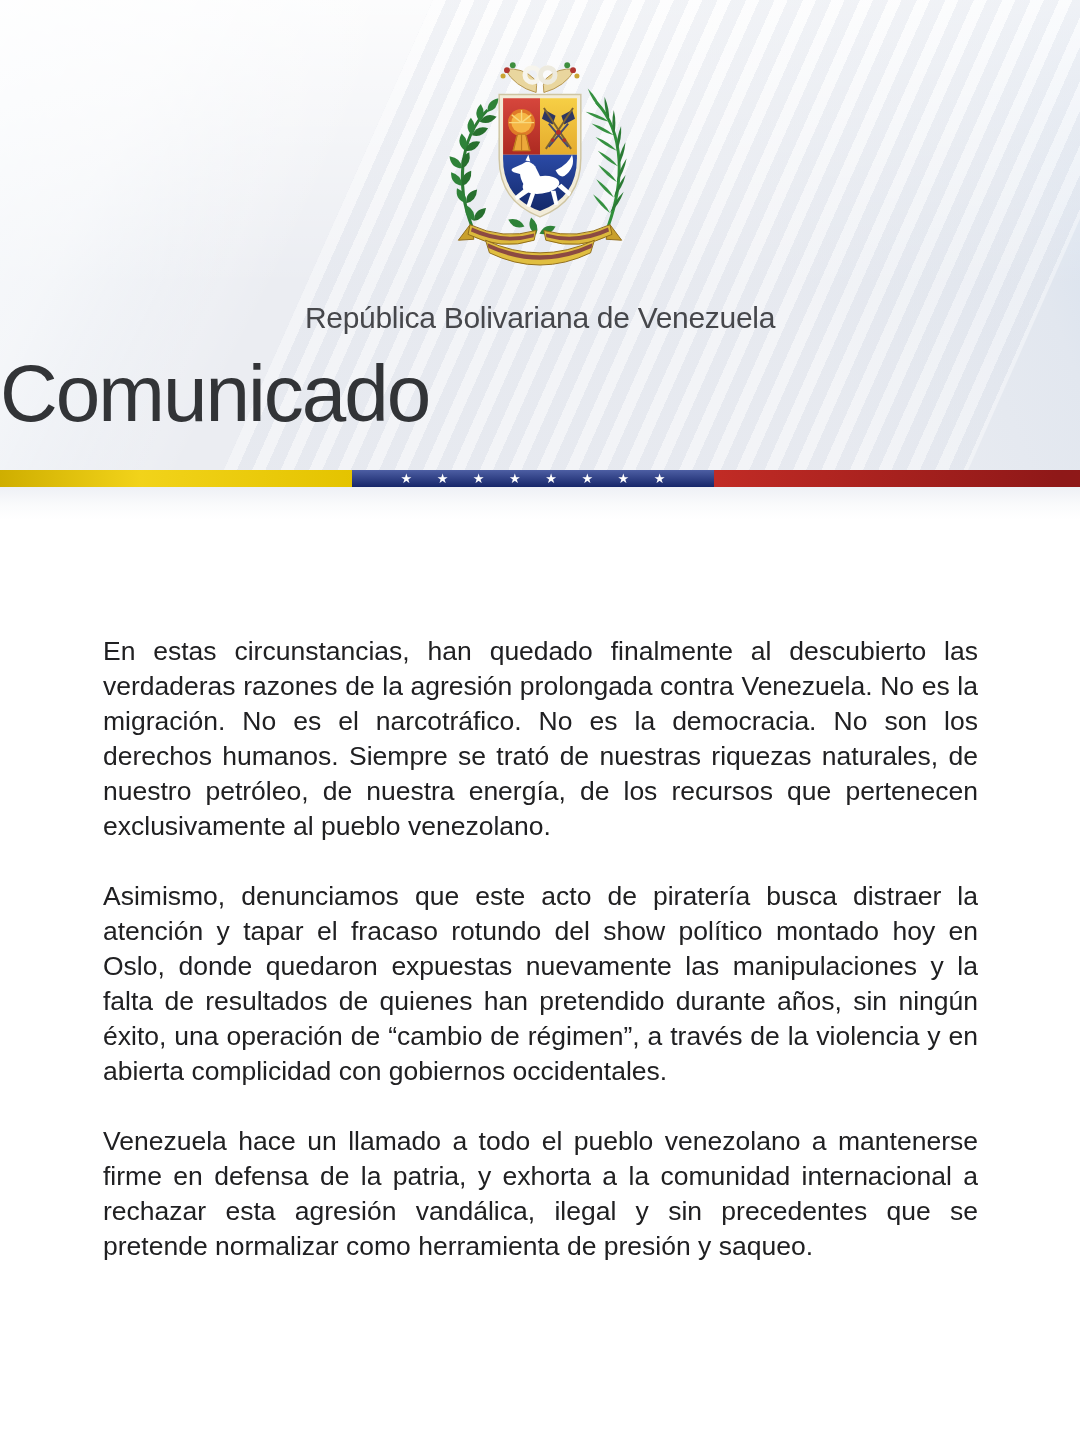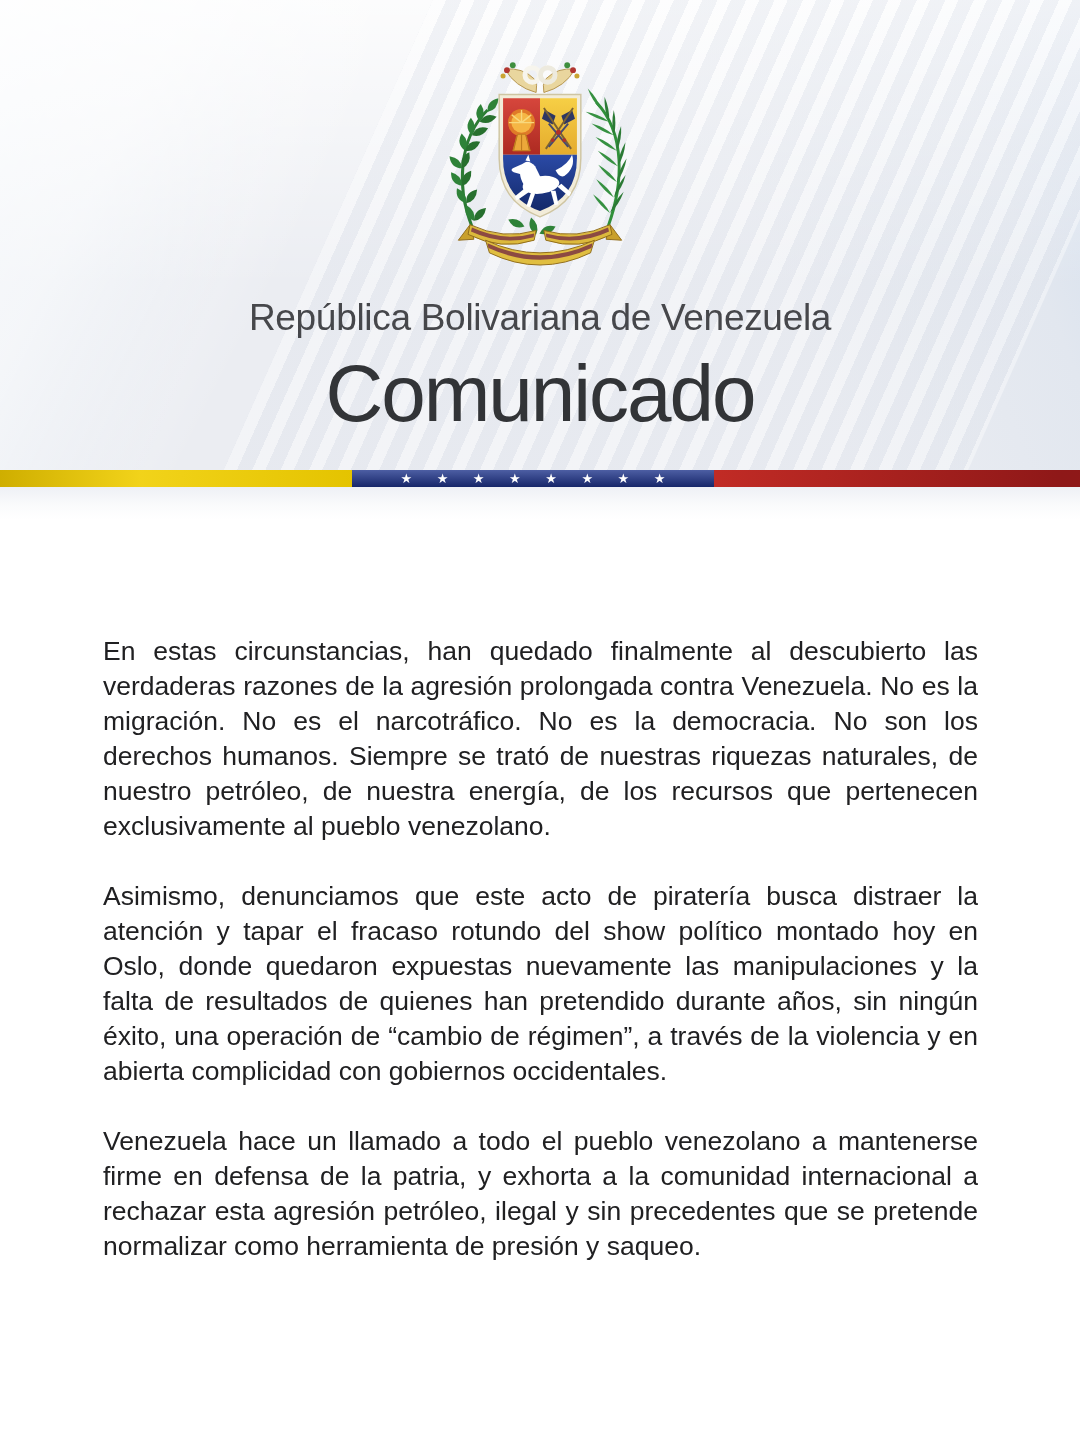--- a/index.html
+++ b/index.html
@@ -31,24 +31,24 @@
   }
   .header-fade {
     position:absolute; left:0; top:487px; width:1080px; height:33px;
     background:linear-gradient(180deg, #eef0f5 0%, #fafbfc 55%, #ffffff 100%);
   }
 
   .crest { position:absolute; top:40px; left:50%; transform:translateX(-50%); }
 
   .republic-line {
     position:absolute; top:300px; left:0; width:1080px; text-align:center;
-    font-size:37px; line-height:36px; color:#46474b; letter-spacing:-0.3px;
+    font-size:30px; line-height:36px; color:#46474b; letter-spacing:-0.3px;
   }
   .comunicado-title {
-    position:absolute; top:348px; left:0; width:1080px; text-align:center;
+    position:absolute; top:348px; left:0; width:1080px; text-align:left;
     font-size:80px; line-height:92px; color:#323437; letter-spacing:-2px; font-weight:400;
   }
 
   
   .flag-stripe { position:absolute; top:470px; left:0; width:1080px; height:17px; display:flex; }
   .band { position:relative; height:17px; }
   .band::after { content:""; position:absolute; inset:0; pointer-events:none; }
   .band-yellow { width:352px; }
   .band-yellow::after { background:linear-gradient(90deg, rgba(130,100,0,0.30) 0%, rgba(255,255,255,0.10) 40%, rgba(90,70,0,0.08) 100%); }
   .band-blue { width:362px; display:flex; align-items:center; justify-content:space-evenly; padding:0 24px; box-sizing:border-box; }
@@ -217,16 +217,16 @@
           <span class="star">★</span>
         </div>
       <div class="band band-red" style="background-color: rgb(178, 34, 34);"></div>
     </div>
     <div class="header-fade"></div>
   </div>
 
   <div class="doc-body">
     <p>En estas circunstancias, han quedado finalmente al descubierto las verdaderas razones de la agresión prolongada contra Venezuela. No es la migración. No es el narcotráfico. No es la democracia. No son los derechos humanos. Siempre se trató de nuestras riquezas naturales, de nuestro petróleo, de nuestra energía, de los recursos que pertenecen exclusivamente al pueblo venezolano.</p>
     <p>Asimismo, denunciamos que este acto de piratería busca distraer la atención y tapar el fracaso rotundo del show político montado hoy en Oslo, donde quedaron expuestas nuevamente las manipulaciones y la falta de resultados de quienes han pretendido durante años, sin ningún éxito, una operación de “cambio de régimen”, a través de la violencia y en abierta complicidad con gobiernos occidentales.</p>
-    <p>Venezuela hace un llamado a todo el pueblo venezolano a mantenerse firme en defensa de la patria, y exhorta a la comunidad internacional a rechazar esta agresión petróleo, ilegal y sin precedentes que se pretende normalizar como herramienta de presión y saqueo.</p>
+    <p>Venezuela hace un llamado a todo el pueblo venezolano a mantenerse firme en defensa de la patria, y exhorta a la comunidad internacional a rechazar esta agresión vandálica, ilegal y sin precedentes que se pretende normalizar como herramienta de presión y saqueo.</p>
   </div>
 
 </div>
 
 </body></html>

